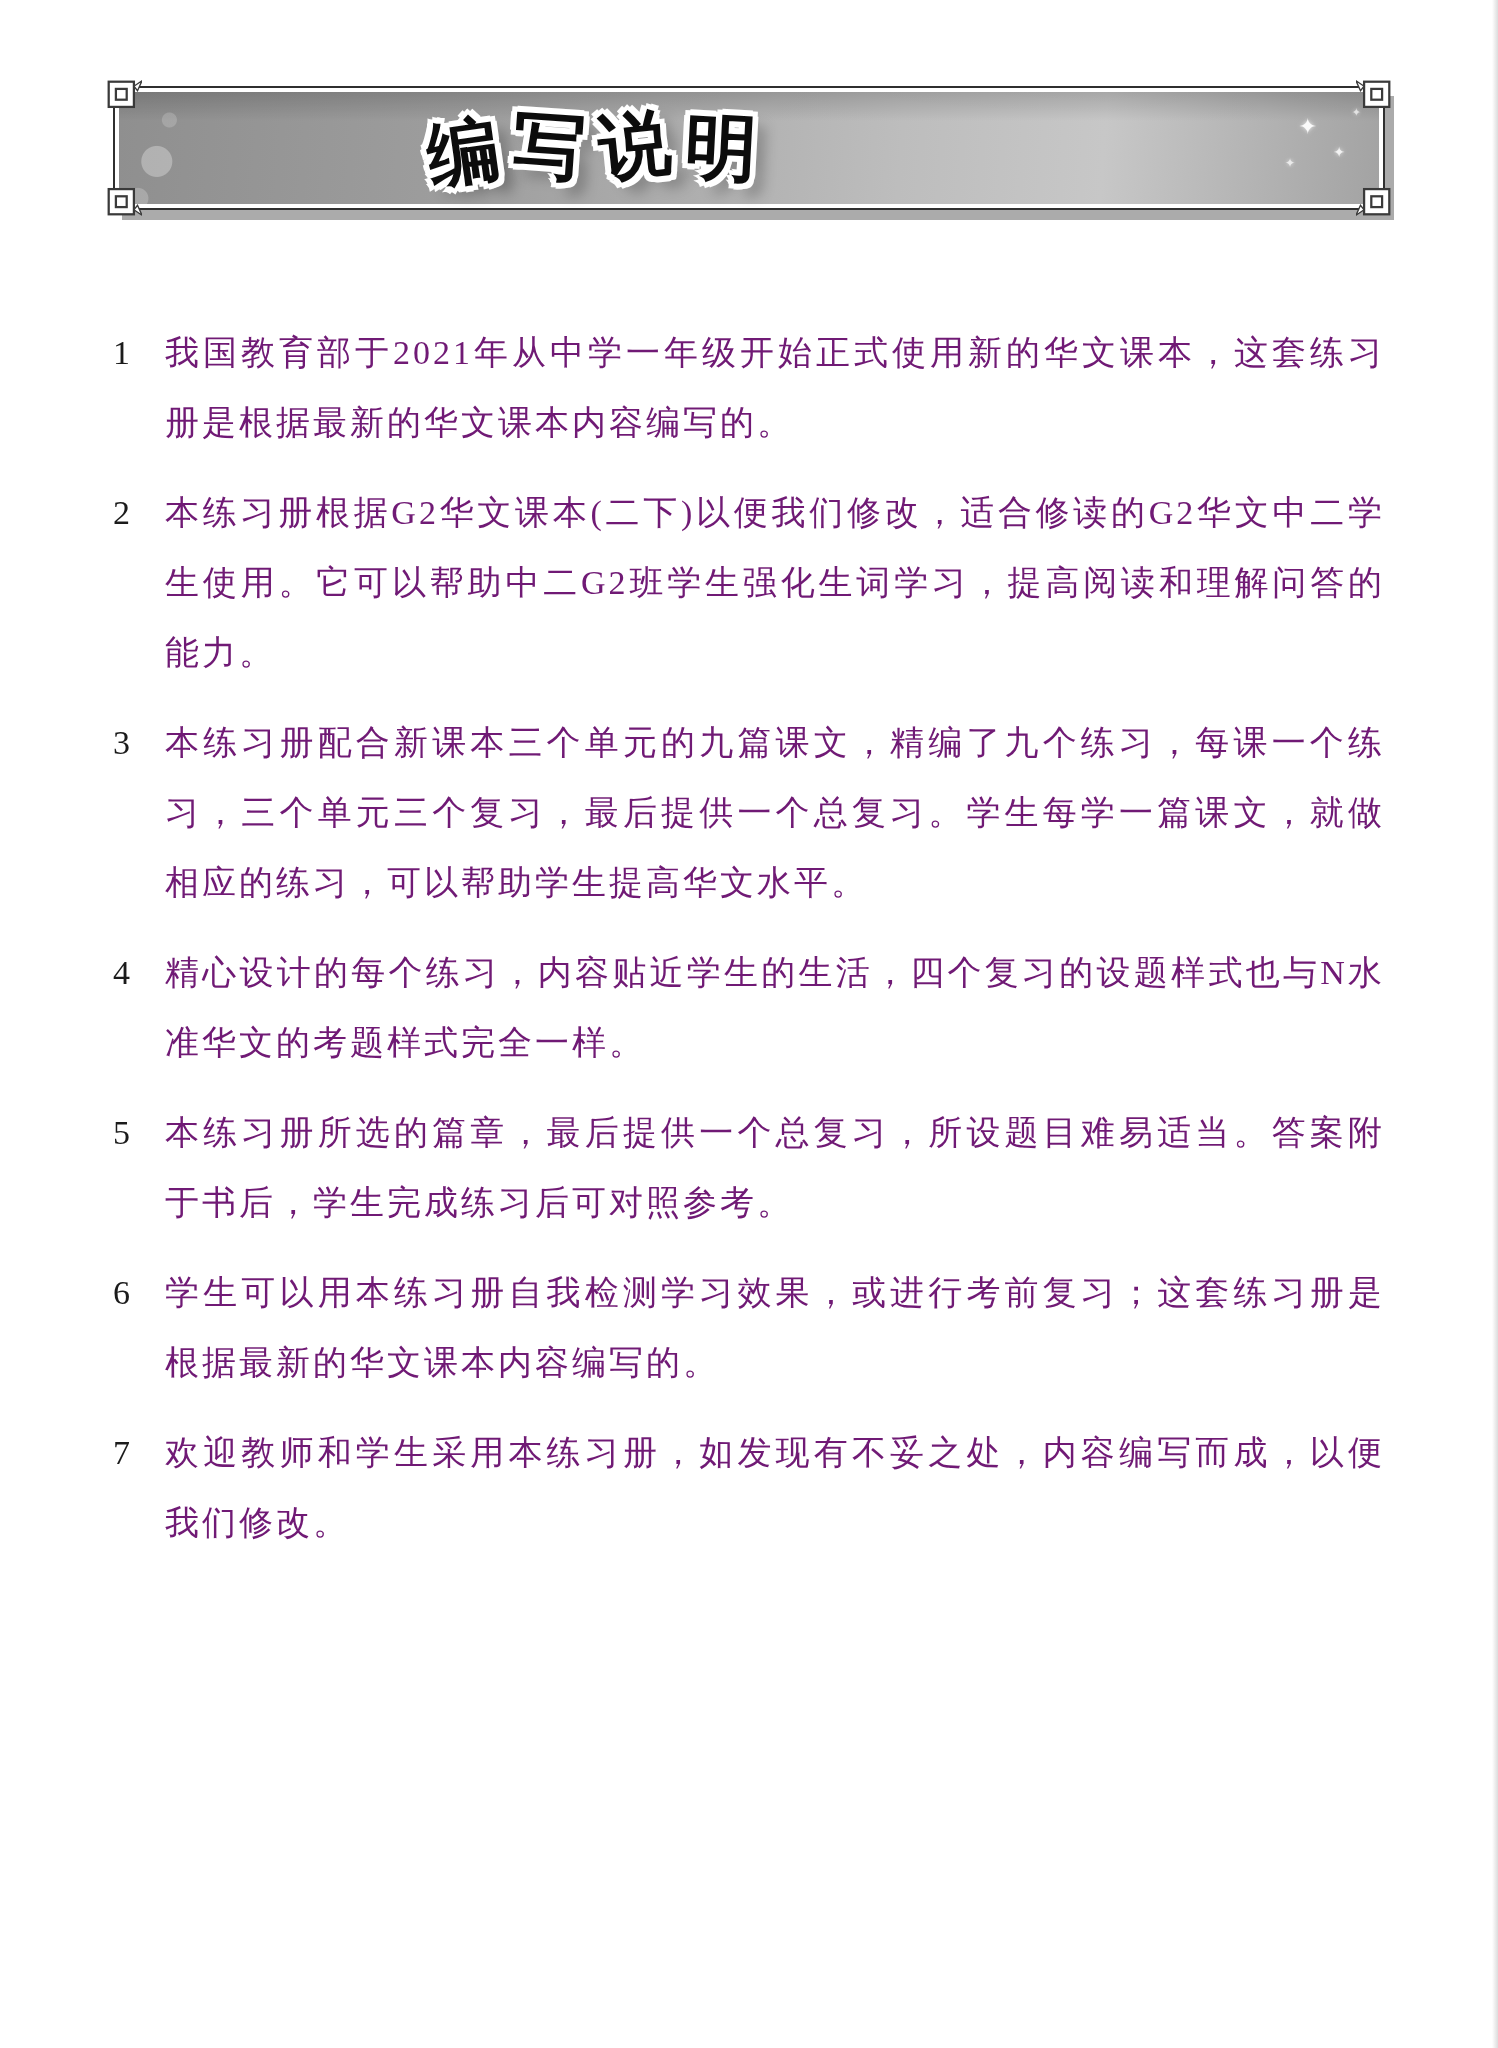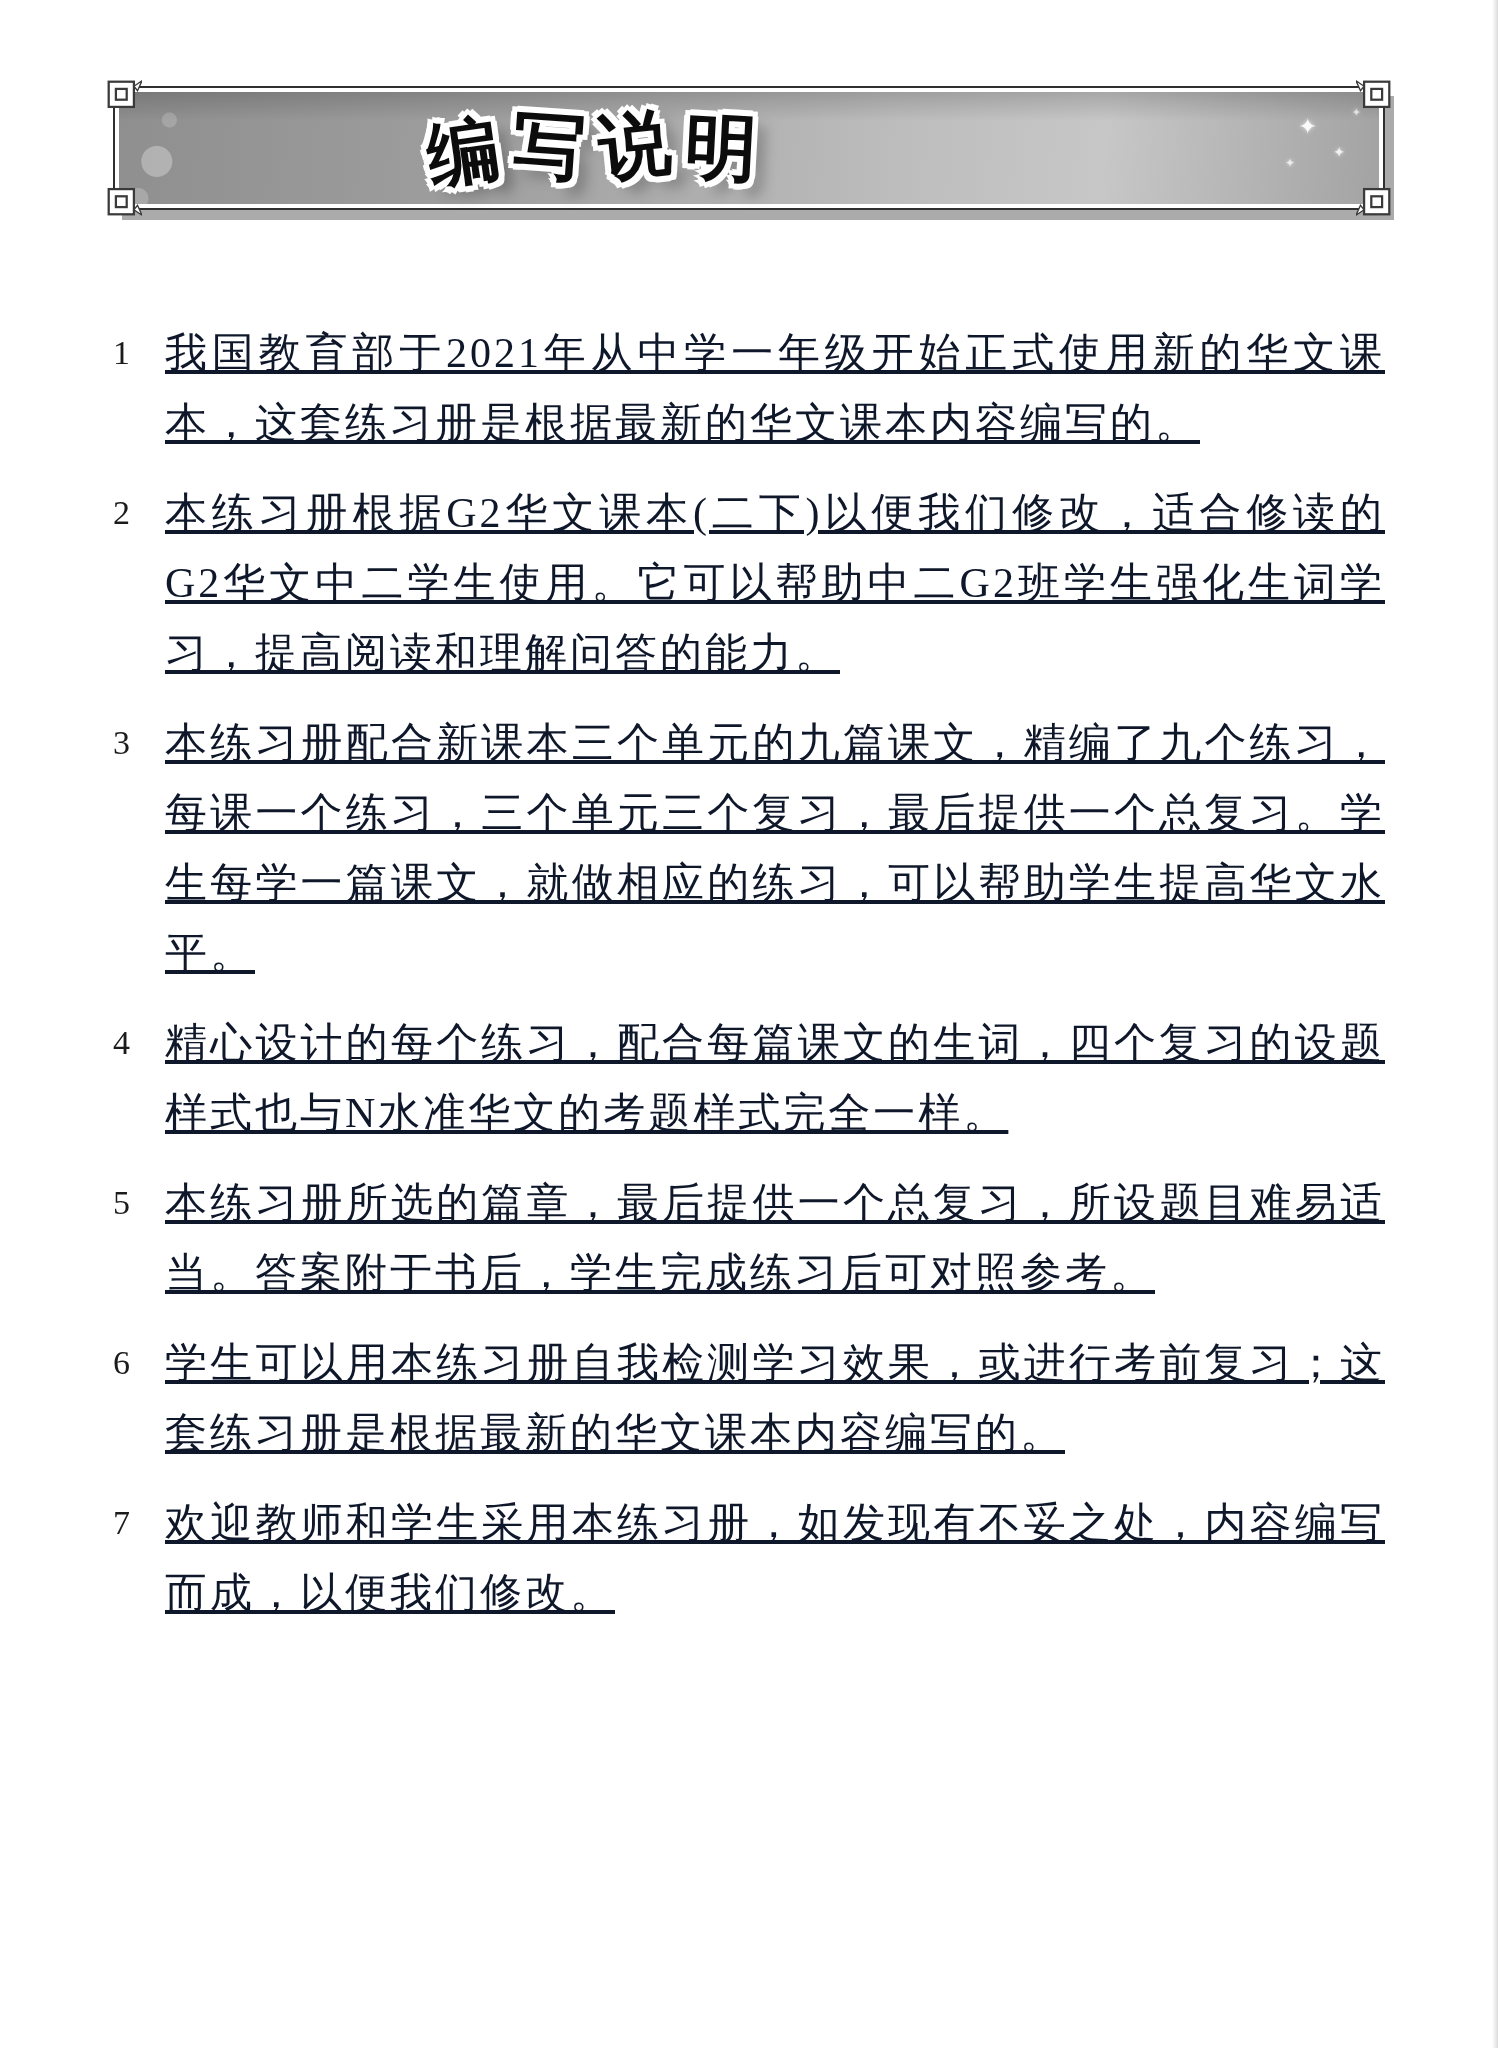--- a/index.html
+++ b/index.html
@@ -85,27 +85,26 @@
     margin:0 0 20px 0;
   }
   .para-num{
     flex:0 0 52px;
     font-size:34px;
     line-height:70px;
     color:#1b1b1b;
   }
   .para-text{
     flex:1;
-    font-size:42px;
+    font-size:34px;
     line-height:70px;
     letter-spacing:3px;
     text-align:justify;
     text-justify:inter-character;
-    color:#0f172a;
-    text-decoration:underline;
+    color:#701a75;
   }
   .signature{
     margin-top:26px;
     padding-right:40px;
     text-align:right;
     font-size:35px;
     line-height:70px;
     letter-spacing:6px;
     color:#1b1b1b;
   }
@@ -160,21 +159,21 @@
     <div class="para-text">本练习册根据G2华文课本(二下)以便我们修改，适合修读的G2华文中二学生使用。它可以帮助中二G2班学生强化生词学习，提高阅读和理解问答的能力。</div>
   </div>
 
   <div class="para">
     <div class="para-num">3</div>
     <div class="para-text">本练习册配合新课本三个单元的九篇课文，精编了九个练习，每课一个练习，三个单元三个复习，最后提供一个总复习。学生每学一篇课文，就做相应的练习，可以帮助学生提高华文水平。</div>
   </div>
 
   <div class="para">
     <div class="para-num">4</div>
-    <div class="para-text">精心设计的每个练习，配合每篇课文的生词，四个复习的设题样式也与N水准华文的考题样式完全一样。</div>
+    <div class="para-text">精心设计的每个练习，内容贴近学生的生活，四个复习的设题样式也与N水准华文的考题样式完全一样。</div>
   </div>
 
   <div class="para">
     <div class="para-num">5</div>
     <div class="para-text">本练习册所选的篇章，最后提供一个总复习，所设题目难易适当。答案附于书后，学生完成练习后可对照参考。</div>
   </div>
 
   <div class="para">
     <div class="para-num">6</div>
     <div class="para-text">学生可以用本练习册自我检测学习效果，或进行考前复习；这套练习册是根据最新的华文课本内容编写的。</div>

